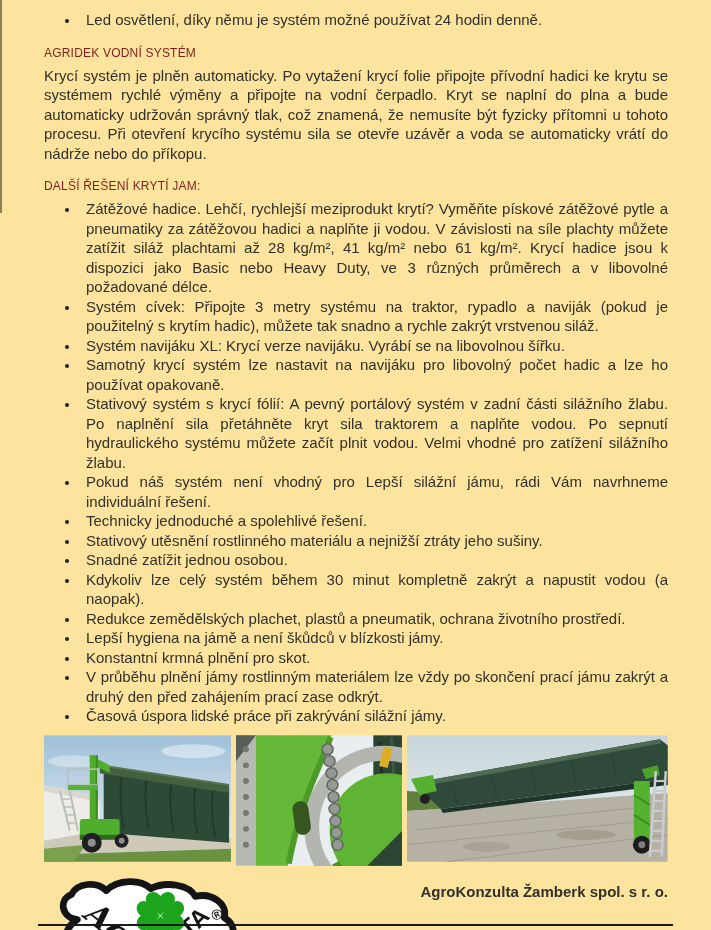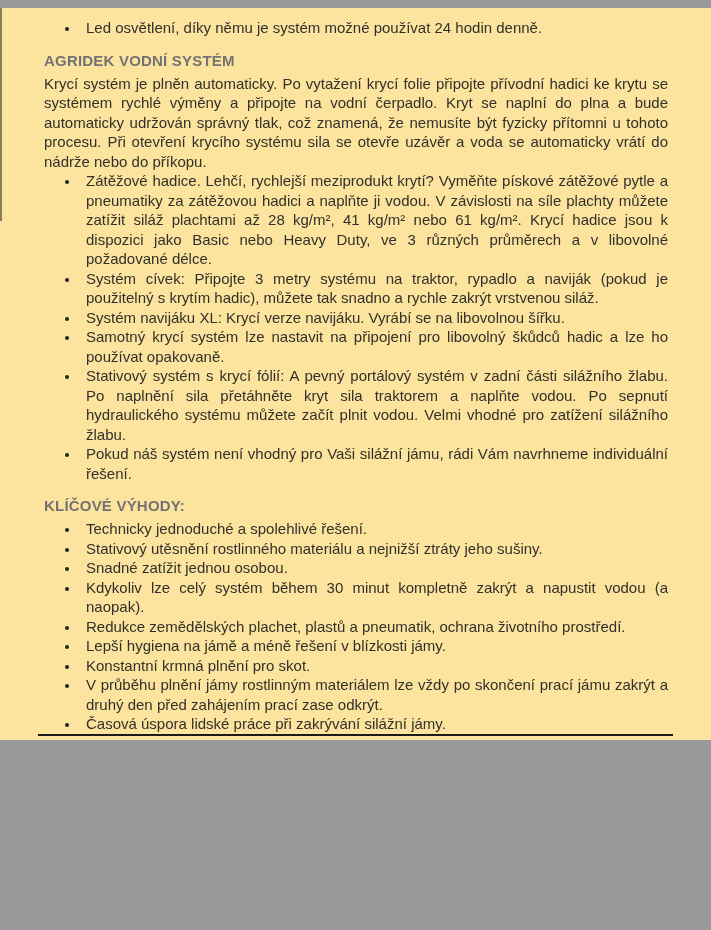--- a/index.html
+++ b/index.html
@@ -1,30 +1,30 @@
 <!DOCTYPE html>
 <html lang="cs"><head>
 <meta charset="utf-8">
 <style>
   html,body{margin:0;padding:0;background:#9a9a9a;}
   .page{
     position:relative;
-    width:711px;height:732px;
-    margin:8px auto;
+    width:711px;height:930px;
+    margin:0 auto;
     background:#fde49e;
     font-family:"Liberation Sans", sans-serif;
     color:#31302b;
     overflow:hidden;
   }
   .edge-artifact{position:absolute;left:0;top:0;width:2px;height:213px;background:rgba(45,42,35,.55);}
   .content{padding:10px 43px 0 44px;font-size:15px;line-height:19.5px;}
   ul{margin:0;padding:0 0 0 36px;list-style:disc;}
   li{padding-left:6px;text-align:justify;margin:0;}
   li::marker{color:#222;font-size:13px;}
-  h2{font-size:15px;line-height:20px;color:#737373;margin:13px 0 3px 0;font-weight:bold;letter-spacing:.2px;}
+  h2{font-size:12px;line-height:20px;color:#7f1d1d;margin:13px 0 3px 0;font-weight:normal;letter-spacing:.2px;}
   .para{text-align:justify;margin:1px 0 0 0;}
   .photos{display:flex;gap:5px;align-items:flex-start;margin:9px 0 0 0;}
   .photos svg{display:block;}
   .footer{display:flex;justify-content:space-between;align-items:flex-start;margin:11px 0 0 0;padding:0 43px 0 48px;}
   .contact{text-align:right;font-size:15px;line-height:19px;margin-top:5px;}
   .contact .company{font-weight:bold;}
   .bottom-rule{position:absolute;left:38px;right:38px;bottom:4px;height:2px;background:#1b1b1b;}
 </style>
 </head>
 <body>
@@ -34,37 +34,37 @@
 
   <div class="content">
 
     <ul>
       <li>Led osvětlení, díky němu je systém možné používat 24 hodin denně.</li>
     </ul>
 
     <h2>AGRIDEK VODNÍ SYSTÉM</h2>
     <p class="para">Krycí systém je plněn automaticky.  Po vytažení krycí folie připojte přívodní hadici ke krytu se systémem rychlé výměny a připojte na vodní čerpadlo. Kryt se naplní do plna a bude automaticky udržován správný tlak, což znamená, že nemusíte být fyzicky přítomni u tohoto procesu. Při otevření krycího systému sila se otevře uzávěr a voda se automaticky vrátí do nádrže nebo do příkopu.</p>
 
+    <h2>DALŠÍ ŘEŠENÍ KRYTÍ JAM:</h2>
     <ul>
       <li>Zátěžové hadice. Lehčí, rychlejší meziprodukt krytí? Vyměňte pískové zátěžové pytle a pneumatiky za zátěžovou hadici a naplňte ji vodou. V závislosti na síle plachty můžete zatížit siláž plachtami až 28 kg/m², 41 kg/m² nebo 61 kg/m². Krycí hadice jsou k dispozici jako Basic nebo Heavy Duty, ve 3 různých průměrech a v libovolné požadované délce.</li>
       <li>Systém cívek: Připojte 3 metry systému na traktor, rypadlo a naviják (pokud je použitelný s krytím hadic), můžete tak snadno a rychle zakrýt vrstvenou siláž.</li>
       <li>Systém navijáku XL: Krycí verze navijáku. Vyrábí se na libovolnou šířku.</li>
-      <li>Samotný krycí systém lze nastavit na připojení pro libovolný škůdců hadic a lze ho používat opakovaně.</li>
+      <li>Samotný krycí systém lze nastavit na navijáku pro libovolný počet hadic a lze ho používat opakovaně.</li>
       <li>Stativový systém s krycí fólií: A pevný portálový systém v zadní části silážního žlabu. Po naplnění sila přetáhněte kryt sila traktorem a naplňte vodou. Po sepnutí hydraulického systému můžete začít plnit vodou. Velmi vhodné pro zatížení silážního žlabu.</li>
-      <li>Pokud náš systém není vhodný pro Vaši silážní jámu, rádi Vám navrhneme individuální řešení.</li>
+      <li>Pokud náš systém není vhodný pro Lepší silážní jámu, rádi Vám navrhneme individuální řešení.</li>
     </ul>
 
-    <h2>KLÍČOVÉ VÝHODY:</h2>
     <ul>
       <li>Technicky jednoduché a spolehlivé řešení.</li>
       <li>Stativový utěsnění rostlinného materiálu a nejnižší ztráty jeho sušiny.</li>
       <li>Snadné zatížit jednou osobou.</li>
       <li>Kdykoliv lze celý systém během 30 minut kompletně zakrýt a napustit vodou (a naopak).</li>
       <li>Redukce zemědělských plachet, plastů a pneumatik, ochrana životního prostředí.</li>
-      <li>Lepší hygiena na jámě a méně řešení v blízkosti jámy.</li>
+      <li>Lepší hygiena na jámě a není škůdců v blízkosti jámy.</li>
       <li>Konstantní krmná plnění pro skot.</li>
       <li>V průběhu plnění jámy rostlinným materiálem lze vždy po skončení prací jámu zakrýt a druhý den před zahájením prací zase odkrýt.</li>
       <li>Časová úspora lidské práce při zakrývání silážní jámy.</li>
     </ul>
 
     <div class="photos">
 
       <svg width="188" height="127" viewBox="0 0 188 127">
         <defs>
           <linearGradient id="sk1" x1="0" y1="0" x2="0" y2="1">

